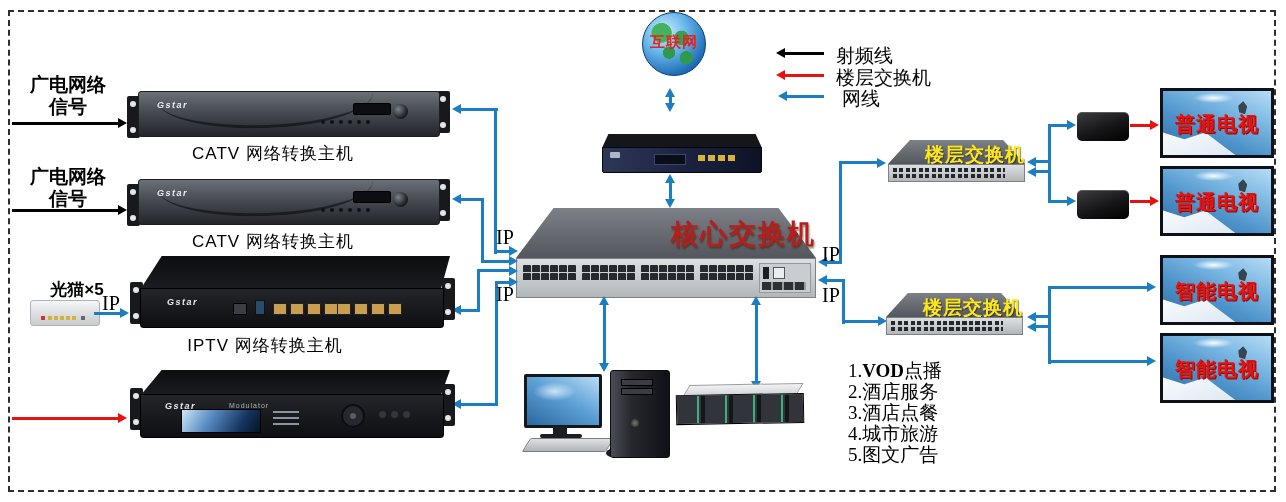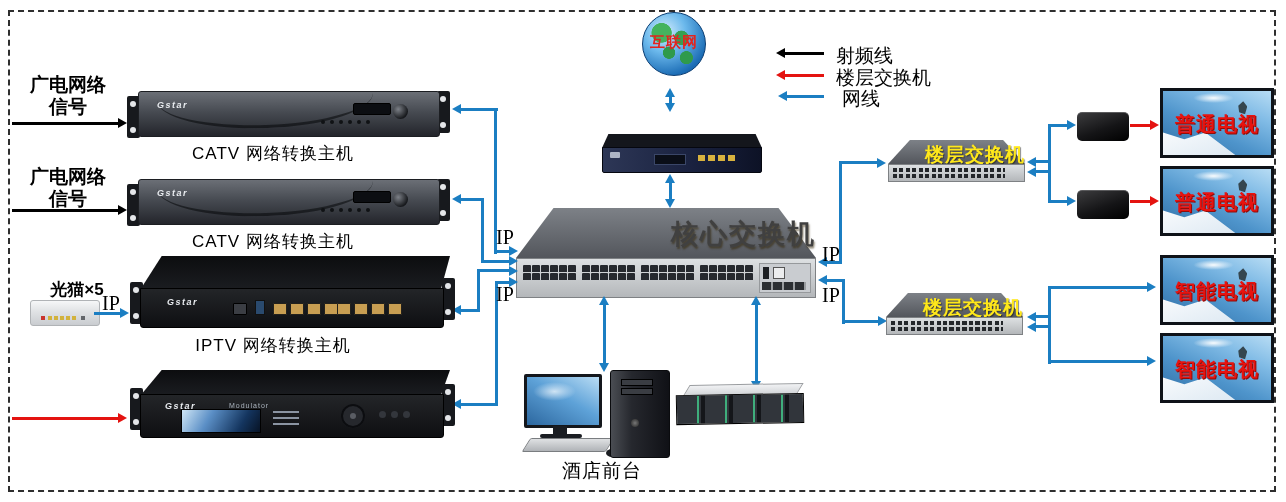--- a/index.html
+++ b/index.html
@@ -43,21 +43,21 @@
   .usb{position:absolute;width:8px;height:13px;background:#2a4a6e;border:1px solid #111}
   .mod-display{position:absolute;background:linear-gradient(120deg,#cfe6f6 0%,#5b8fc6 35%,#14355f 75%,#071325 100%);border:1px solid #000}
   .mod-lines{position:absolute;width:26px;height:2px;background:#8b94a2;box-shadow:0 6px 0 #8b94a2,0 12px 0 #8b94a2}
   .model{position:absolute;color:#aab3bd;font-size:7px;letter-spacing:1px}
   .dpad{position:absolute;width:24px;height:24px;border-radius:50%;background:#26282d;box-shadow:inset 0 0 0 2px #0c0d10}
   .dpad::before{content:"";position:absolute;left:9px;top:9px;width:6px;height:6px;border-radius:50%;background:#5a5d64}
   .mbtns{position:absolute;width:7px;height:7px;border-radius:50%;background:#33363c;box-shadow:12px 0 0 #33363c,24px 0 0 #33363c}
   
   .sw-top{background:linear-gradient(180deg,#7d8187 0%,#53565c 100%)}
   .sw-label{position:absolute;width:100%;text-align:right;font-weight:700}
-  .core-label{font-size:27px;color:#404040;letter-spacing:2px;text-shadow:1px 2px 2px rgba(50,35,0,.55)}
+  .core-label{font-size:27px;color:#b91c1c;letter-spacing:2px;text-shadow:1px 2px 2px rgba(50,35,0,.55)}
   .fsw-label{font-size:19px;color:#ffe81a;letter-spacing:1px;text-shadow:1px 1px 1px rgba(0,0,0,.45)}
   .sw-front{background:linear-gradient(180deg,#dde0e2,#b4b7ba);border:1px solid #7e8184}
   .pgroups{position:absolute;left:6px;top:6px;display:flex;gap:6px}
   .pgrid{display:grid;grid-template-columns:repeat(6,8px);grid-auto-rows:7px;gap:1px}
   .pgrid i{background:#26292e;border-radius:1px 1px 0 0;display:block}
   .sfp{position:absolute;background:repeating-linear-gradient(90deg,#2c2f33 0 9px,#9a9da0 9px 11px)}
   .fsw-ports{position:absolute;height:4px;background:repeating-linear-gradient(90deg,#24272b 0 4px,transparent 4px 6.5px)}
   
   .fw-top{background:#14161c;clip-path:polygon(4% 0,96% 0,100% 100%,0 100%)}
   .fw-front{background:linear-gradient(90deg,#2d3756 0%,#1a2240 55%,#0d1226 100%);border:1px solid #05070f;border-radius:0 0 2px 2px}
@@ -305,21 +305,21 @@
           <i></i>
         </div>
       <div class="prow" style="left:196px;top:14px">
           <i></i>
           <i></i>
           <i></i>
           <i></i>
         </div>
     </div>
   </div>
-  <div class="abs dev-label" style="left:163px;top:334px;width:220px">IPTV 网络转换主机</div>
+  <div class="abs dev-label" style="left:155px;top:334px;width:220px">IPTV 网络转换主机</div>
 
   <div class="abs" style="left:128px;top:370px;width:332px;height:72px">
     <div class="abs blk-top" style="left:12px;top:0;width:310px;height:26px"></div>
     <div class="abs ear" style="left:2px;top:18px;height:42px"></div>
     <div class="abs ear" style="left:314px;top:14px;height:42px"></div>
     <div class="abs blk-front" style="left:12px;top:24px;width:302px;height:42px">
       <div class="brand" style="left:24px;top:6px">Gstar</div>
       <div class="model" style="left:88px;top:7px">Modulator</div>
       <div class="mod-display" style="left:40px;top:14px;width:78px;height:22px"></div>
       <div class="mod-lines" style="left:132px;top:16px"></div>
@@ -422,20 +422,26 @@
     <div class="abs mstand" style="left:35px;top:58px;width:14px;height:8px"></div>
     <div class="abs mstand" style="left:22px;top:66px;width:42px;height:4px;border-radius:2px"></div>
     <div class="abs kbd" style="left:8px;top:70px;width:82px;height:12px"></div>
     <div class="abs mouse" style="left:88px;top:81px;width:12px;height:8px"></div>
     <div class="abs tower" style="left:92px;top:2px;width:58px;height:86px">
       <div class="tw-slot" style="left:10px;top:8px;width:30px;height:5px"></div>
       <div class="tw-slot" style="left:10px;top:17px;width:30px;height:5px"></div>
       <div class="tw-btn" style="left:20px;top:48px"></div>
     </div>
   </div>
-  <div class="abs dev-label" style="left:542px;top:458px;width:120px;font-size:19px">酒店前台</div>
 
   <div class="abs" style="left:676px;top:384px;width:130px;height:46px;transform:rotate(-1deg)">
     <div class="abs srv-top" style="left:10px;top:0;width:112px;height:11px"></div>
     <div class="abs srv-front" style="left:0;top:10px;width:126px;height:28px"></div>
   </div>
 
+  <div class="abs" style="left:848px;top:360px">
+    <div class="feat"><span>1.</span><b>VOD</b><span>点播</span></div>
+    <div class="feat">2.酒店服务</div>
+    <div class="feat">3.酒店点餐</div>
+    <div class="feat">4.城市旅游</div>
+    <div class="feat">5.图文广告</div>
+  </div>
 </div>
 
 </body></html>

